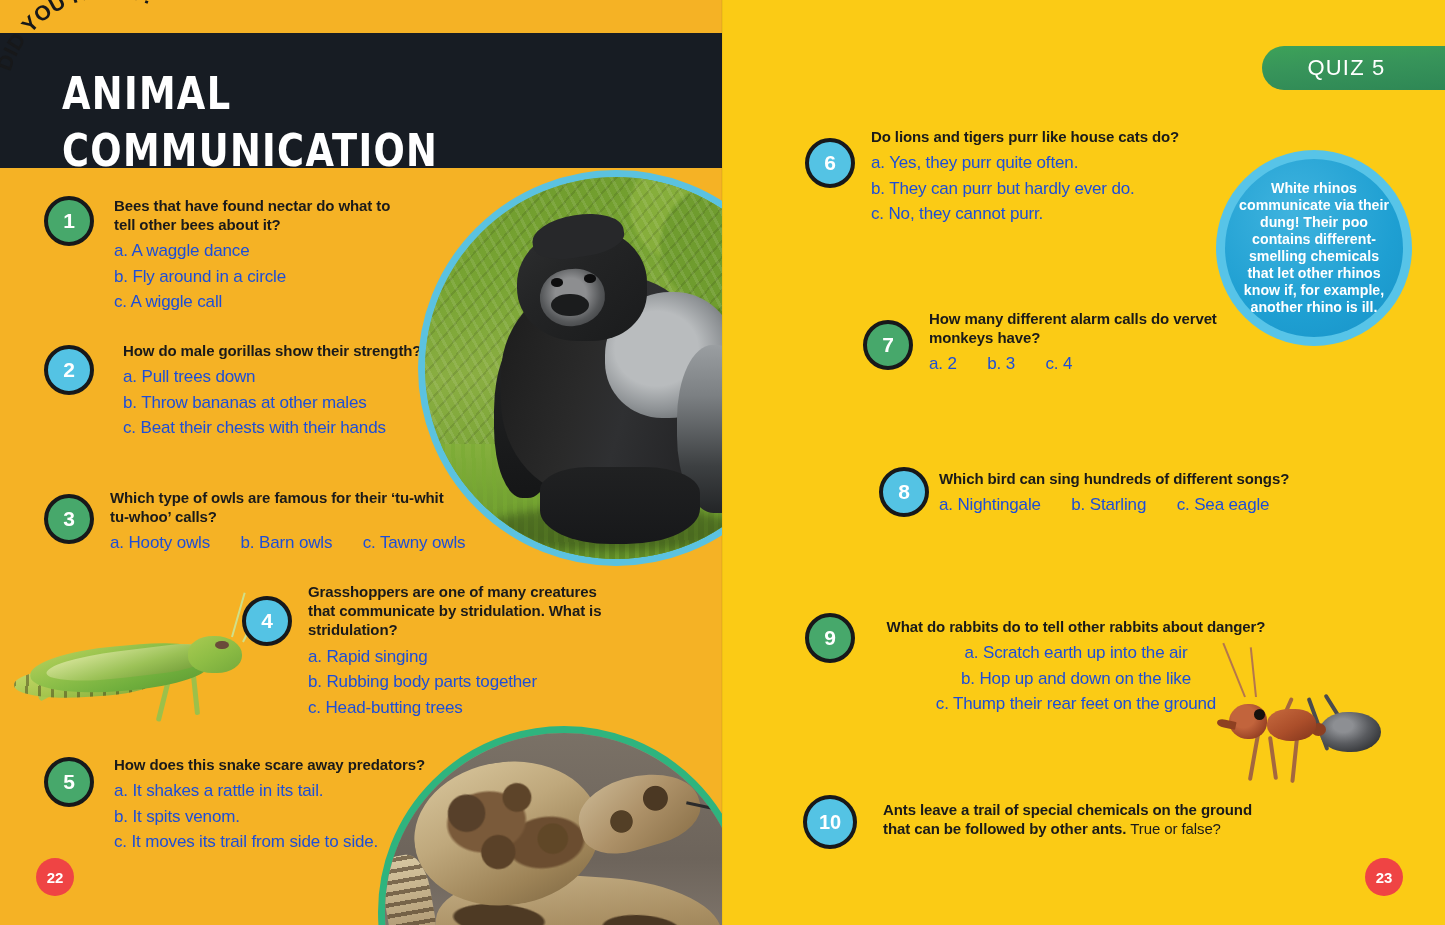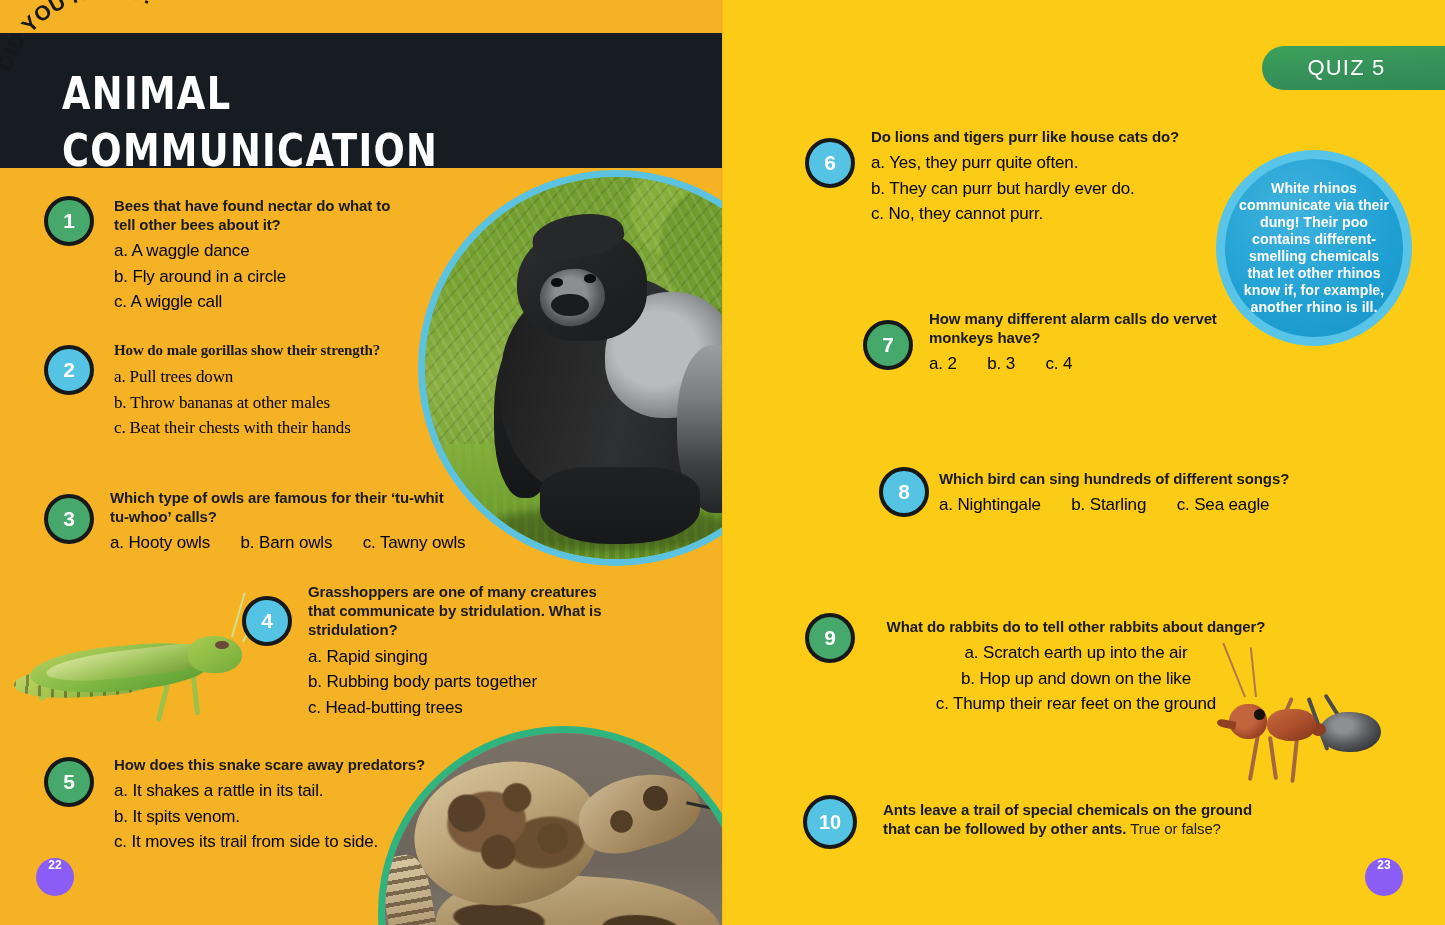--- a/index.html
+++ b/index.html
@@ -39,22 +39,22 @@
     border-radius:22px 0 0 22px;
     background:linear-gradient(175deg,#3DA259 0%,#37945A 45%,#2E8755 100%);
     color:#fff; font-size:22px; letter-spacing:1.2px;
     display:flex; align-items:center; justify-content:center;
     padding-right:14px;
   }
 
   
   .page-number {
     position:absolute; width:38px; height:38px; border-radius:50%;
-    background:#8b5cf6; color:#fff; font-size:12px; font-weight:bold;
-    display:flex; justify-content:center;
+    background:#ef4444; color:#fff; font-size:15px; font-weight:bold;
+    display:flex; align-items:center; justify-content:center;
   }
   #page-number-left  { left:36px;   top:858px; }
   #page-number-right { left:1365px; top:858px; }
 
   
   .question { position:absolute; }
   .badge {
     position:absolute; left:0; top:0;
     width:50px; height:50px; border-radius:50%;
     border:4px solid #17181A;
@@ -66,21 +66,21 @@
   .badge.green { background:#47A86B; }
   .badge.blue  { background:#54C3E4; }
   .q-body { position:absolute; }
   .q-text {
     font-weight:bold; color:#1A1A1A; font-size:15px; line-height:1.28;
     letter-spacing:-.1px;
   }
   .q-text .reg { font-weight:normal; }
   .q-opts { margin-top:4px; }
   .q-opts .opt {
-    color:#000000; font-size:17px; line-height:1.5;
+    color:#1d4ed8; font-size:17px; line-height:1.5;
     letter-spacing:-.15px;
   }
   .q-opts.inline { white-space:nowrap; }
   .q-opts.inline .opt { display:inline-block; margin-right:26px; }
   .q-opts.inline .opt:last-child { margin-right:0; }
 
   
   .photo-circle {
     position:absolute; border-radius:50%; overflow:hidden;
     background:#7a7;
@@ -321,21 +321,21 @@
           <div class="opt">b. Fly around in a circle</div>
           <div class="opt">c. A wiggle call</div>
         </div>
       </div>
     </div>
 
     <div class="question" id="q2" style="left:44px; top:345px; width:380px;">
       <div class="badge blue">
         <span>2</span>
       </div>
-      <div class="q-body" style="left:70px; top:-4px; width:320px;font-family:Liberation Serif, serif;">
+      <div class="q-body" style="left:79px; top:-4px; width:320px;">
         <div class="q-text">How do male gorillas show their strength?</div>
         <div class="q-opts">
           <div class="opt">a. Pull trees down</div>
           <div class="opt">b. Throw bananas at other males</div>
           <div class="opt">c. Beat their chests with their hands</div>
         </div>
       </div>
     </div>
 
     <div class="question" id="q3" style="left:44px; top:494px; width:420px;">

